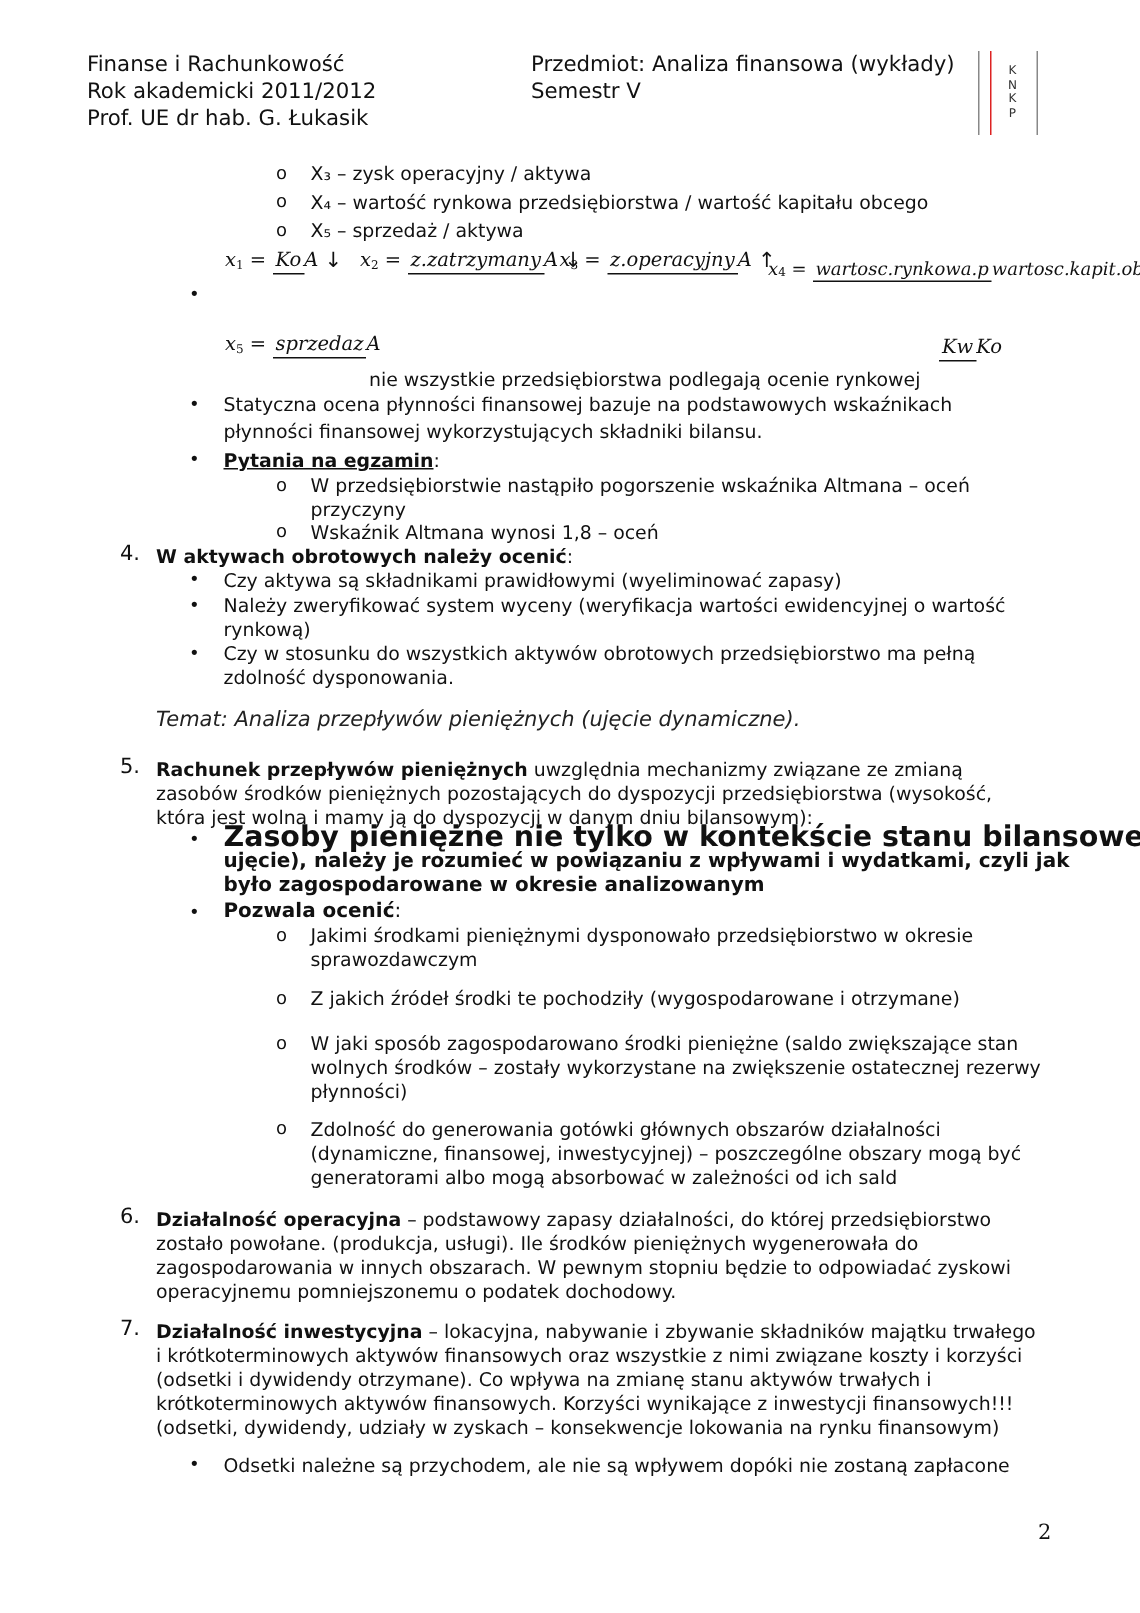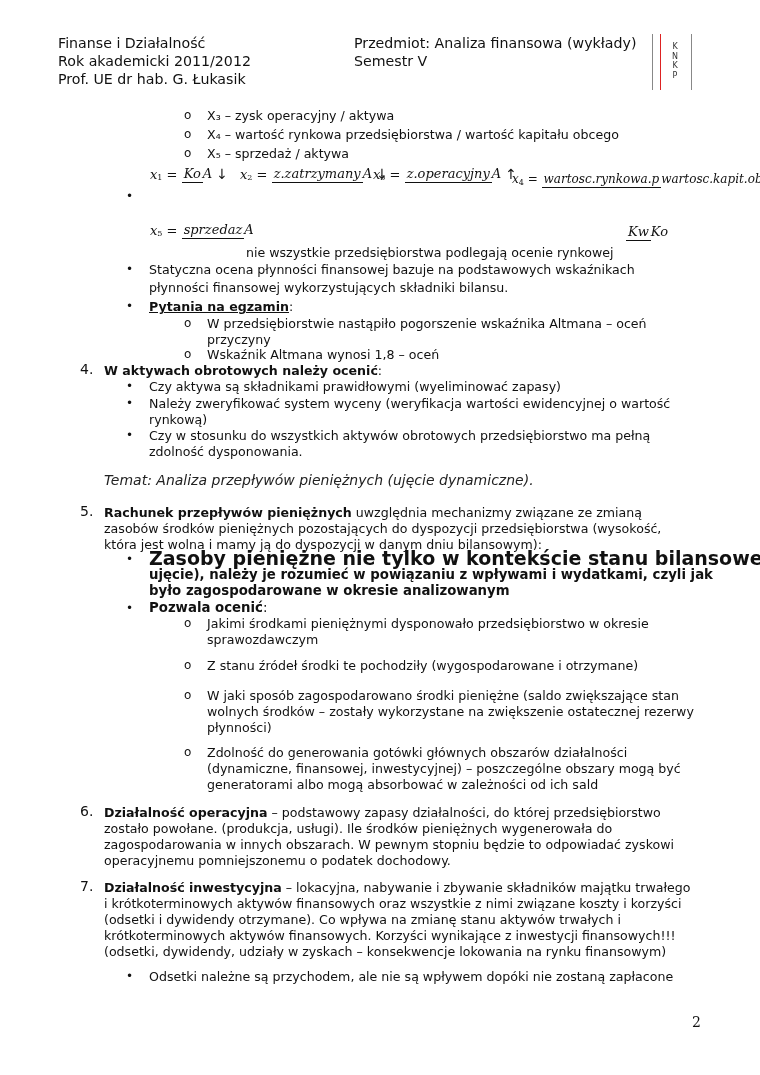--- a/index.html
+++ b/index.html
@@ -25,21 +25,21 @@
   .arrow { font-style: normal; font-family: "DejaVu Sans", sans-serif; font-size: 14px; vertical-align: middle; }
   .var { vertical-align: middle; }
   .sub { font-size: 8px; vertical-align: -2px; font-style: normal; }
   .pagenum { position: absolute; font-family: "DejaVu Serif", serif; font-size: 14px; }
 </style>
 </head>
 <body>
 
 <div>
   <div class="abs hdr" style="left:58px; top:34px;">
-    <div>Finanse i Działalność</div>
+    <div>Finanse i Rachunkowość</div>
     <div>Rok akademicki 2011/2012</div>
     <div>Prof. UE dr hab. G. Łukasik</div>
   </div>
   <div class="abs hdr" style="left:354px; top:34px;">
     <div>Przedmiot: Analiza finansowa (wykłady)</div>
     <div>Semestr V</div>
   </div>
   <div class="knkp-box">
     <div class="knkp-red"></div>
     <div class="knkp-letters">
@@ -150,21 +150,21 @@
 <div class="line b" style="left:149px; top:582px; font-size:13.3px;">było zagospodarowane w okresie analizowanym</div>
 
 <span class="dot" style="left:126px; top:601px;">•</span>
 <div class="line" style="left:149px; top:599px; font-size:13.3px;"><span class="b">Pozwala ocenić</span><span>:</span></div>
 
 <span class="circ" style="left:184px; top:616px;">o</span>
 <div class="line" style="left:207px; top:615px;">Jakimi środkami pieniężnymi dysponowało przedsiębiorstwo w okresie</div>
 <div class="line" style="left:207px; top:631px;">sprawozdawczym</div>
 
 <span class="circ" style="left:184px; top:658px;">o</span>
-<div class="line" style="left:207px; top:657px;">Z stanu źródeł środki te pochodziły (wygospodarowane i otrzymane)</div>
+<div class="line" style="left:207px; top:657px;">Z jakich źródeł środki te pochodziły (wygospodarowane i otrzymane)</div>
 
 <span class="circ" style="left:184px; top:688px;">o</span>
 <div class="line" style="left:207px; top:687px;">W jaki sposób zagospodarowano środki pieniężne (saldo zwiększające stan</div>
 <div class="line" style="left:207px; top:703px;">wolnych środków – zostały wykorzystane na zwiększenie ostatecznej rezerwy</div>
 <div class="line" style="left:207px; top:719px;">płynności)</div>
 
 <span class="circ" style="left:184px; top:745px;">o</span>
 <div class="line" style="left:207px; top:744px;">Zdolność do generowania gotówki głównych obszarów działalności</div>
 <div class="line" style="left:207px; top:760px;">(dynamiczne, finansowej, inwestycyjnej) – poszczególne obszary mogą być</div>
 <div class="line" style="left:207px; top:776px;">generatorami albo mogą absorbować w zależności od ich sald</div>

